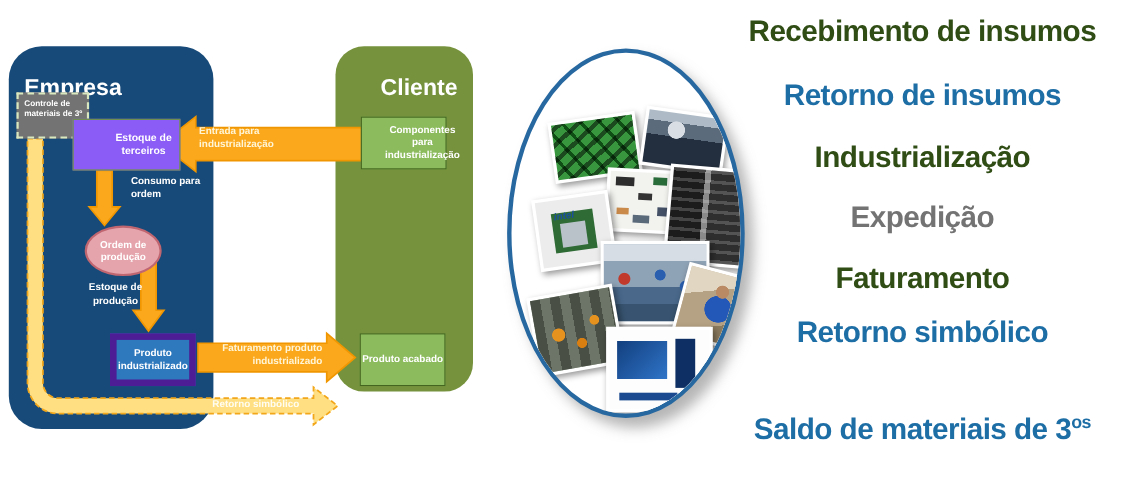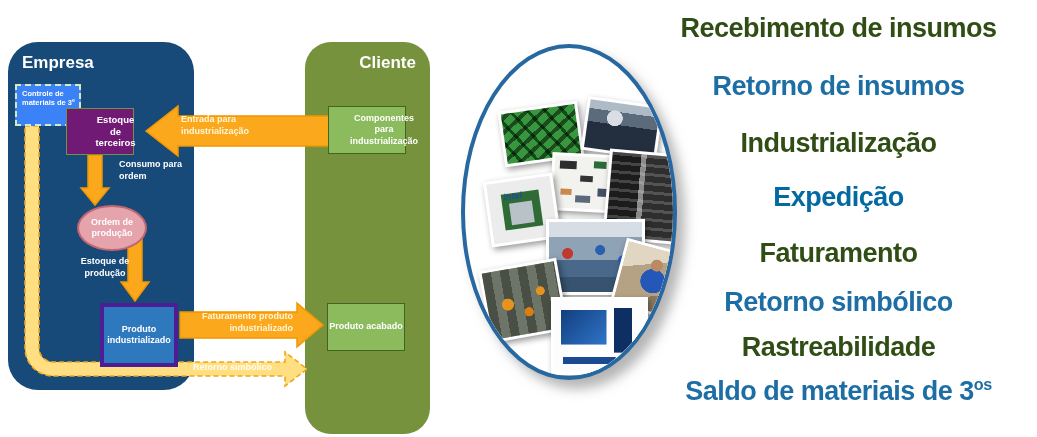--- a/index.html
+++ b/index.html
@@ -2,39 +2,39 @@
 <html><head>
 <meta charset="utf-8">
 <style>
   html,body{margin:0;padding:0;background:#fff;}
   body{width:1037px;height:437px;position:relative;overflow:hidden;
        font-family:"Liberation Sans",sans-serif;}
   .abs{position:absolute;}
 
   
   .empresa{left:8px;top:42px;width:186px;height:348px;background:#174A78;border-radius:30px;}
-  .cliente{left:305px;top:42px;width:125px;height:392px;background:#76923C;border-radius:26px;}
-  .box-title{color:#fff;font-weight:bold;font-size:17px;padding:11px 14px 0 14px;}
+  .cliente{left:305px;top:42px;width:125px;height:314px;background:#76923C;border-radius:26px;}
+  .box-title{color:#fff;font-weight:bold;font-size:21px;padding:26px 14px 0 14px;}
   .box-title.right{text-align:right;}
 
   
   svg.arrows{left:0;top:0;}
 
   
   .node{display:flex;align-items:center;justify-content:center;text-align:center;
         color:#fff;font-weight:bold;line-height:1.25;box-sizing:border-box;}
-  .controle{left:15px;top:84px;width:66px;height:42px;background:#3b82f6;
+  .controle{left:15px;top:84px;width:66px;height:42px;background:#737373;
             border:2px dashed #D9E8BF;font-size:7.5px;text-align:left;
             justify-content:flex-start;align-items:flex-start;padding:3px 2px 2px 5px;}
-  .estoque{left:66px;top:108px;width:68px;height:47px;background:#701a75;
+  .estoque{left:66px;top:108px;width:98px;height:47px;background:#8b5cf6;
            border:1px solid #6E9440;font-size:9.5px;padding-left:31px;}
   .ordem{left:77px;top:205px;width:70px;height:46px;background:#E5A3AC;
          border:2px solid #C06670;border-radius:50%;font-size:9px;}
-  .prod-ind{left:100px;top:303px;width:78px;height:64px;background:#2E78BE;
-            border:4px solid #4c1d95;font-size:9px;}
+  .prod-ind{left:100px;top:303px;width:78px;height:48px;background:#2E78BE;
+            border:6px solid #4c1d95;font-size:9px;}
   .componentes{left:328px;top:106px;width:78px;height:48px;background:#8CBB5E;
                border:1px solid #44651F;font-size:9px;padding-left:34px;}
   .prod-acab{left:327px;top:303px;width:78px;height:48px;background:#8CBB5E;
              border:1px solid #44651F;font-size:9px;}
 
   
   .edge{color:#fff;font-weight:bold;font-size:9px;line-height:1.3;}
   .lbl-entrada{left:181px;top:114px;width:92px;color:#FFF6D8;}
   .lbl-consumo{left:119px;top:159px;width:78px;}
   .lbl-entprod{left:74px;top:256px;width:62px;text-align:center;}
@@ -167,18 +167,17 @@
     <div class="ph ph-desktop">
         <div class="i-desktop"></div>
       </div>
   </div>
 </div>
 
 <div class="abs proc-col">
   <div class="proc p1" style="color: rgb(47, 77, 20);">Recebimento de insumos</div>
   <div class="proc p3" style="color: rgb(47, 77, 20);">Industrialização</div>
   <div class="proc p2" style="color: rgb(30, 110, 166);">Retorno de insumos</div>
-  <div class="proc p4" style="color: #0369a1;">Expedição</div>
+  <div class="proc p4" style="color: #737373;">Expedição</div>
   <div class="proc p5" style="color: rgb(47, 77, 20);">Faturamento</div>
   <div class="proc p6" style="color: rgb(30, 110, 166);">Retorno simbólico</div>
-  <div class="proc p7" style="color: rgb(47, 77, 20);">Rastreabilidade</div>
   <div class="proc p8" style="color: rgb(30, 110, 166);"><span>Saldo de materiais de 3</span><sup>os</sup></div>
 </div>
 
 </body></html>

